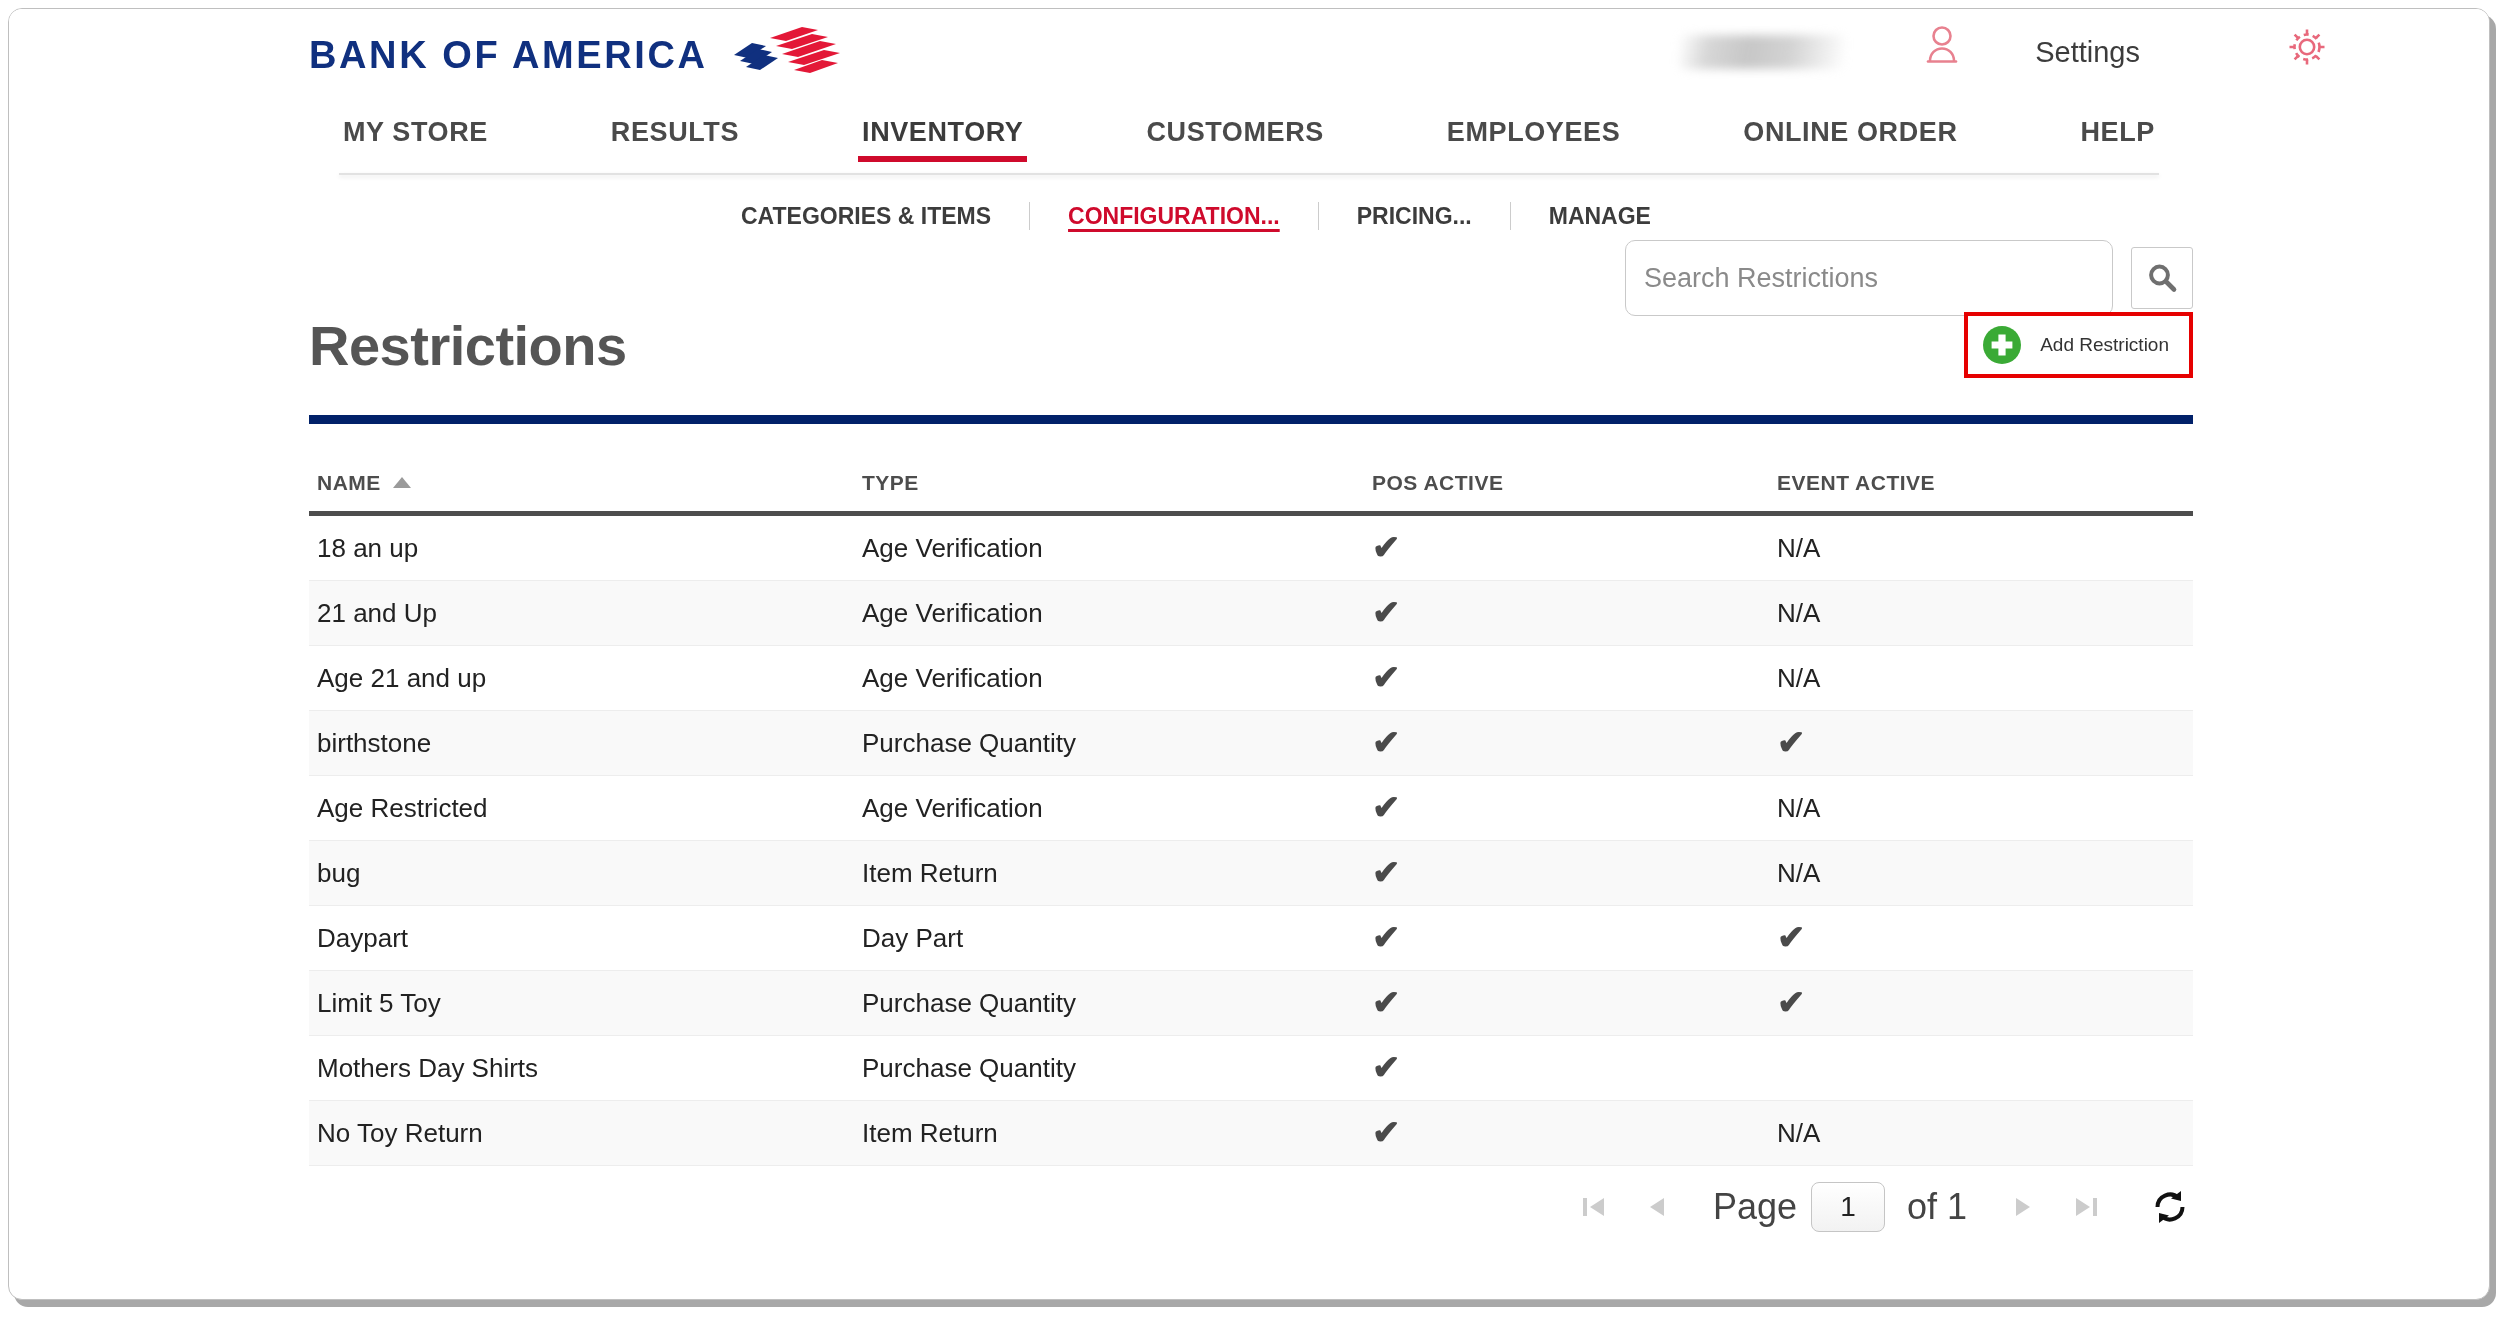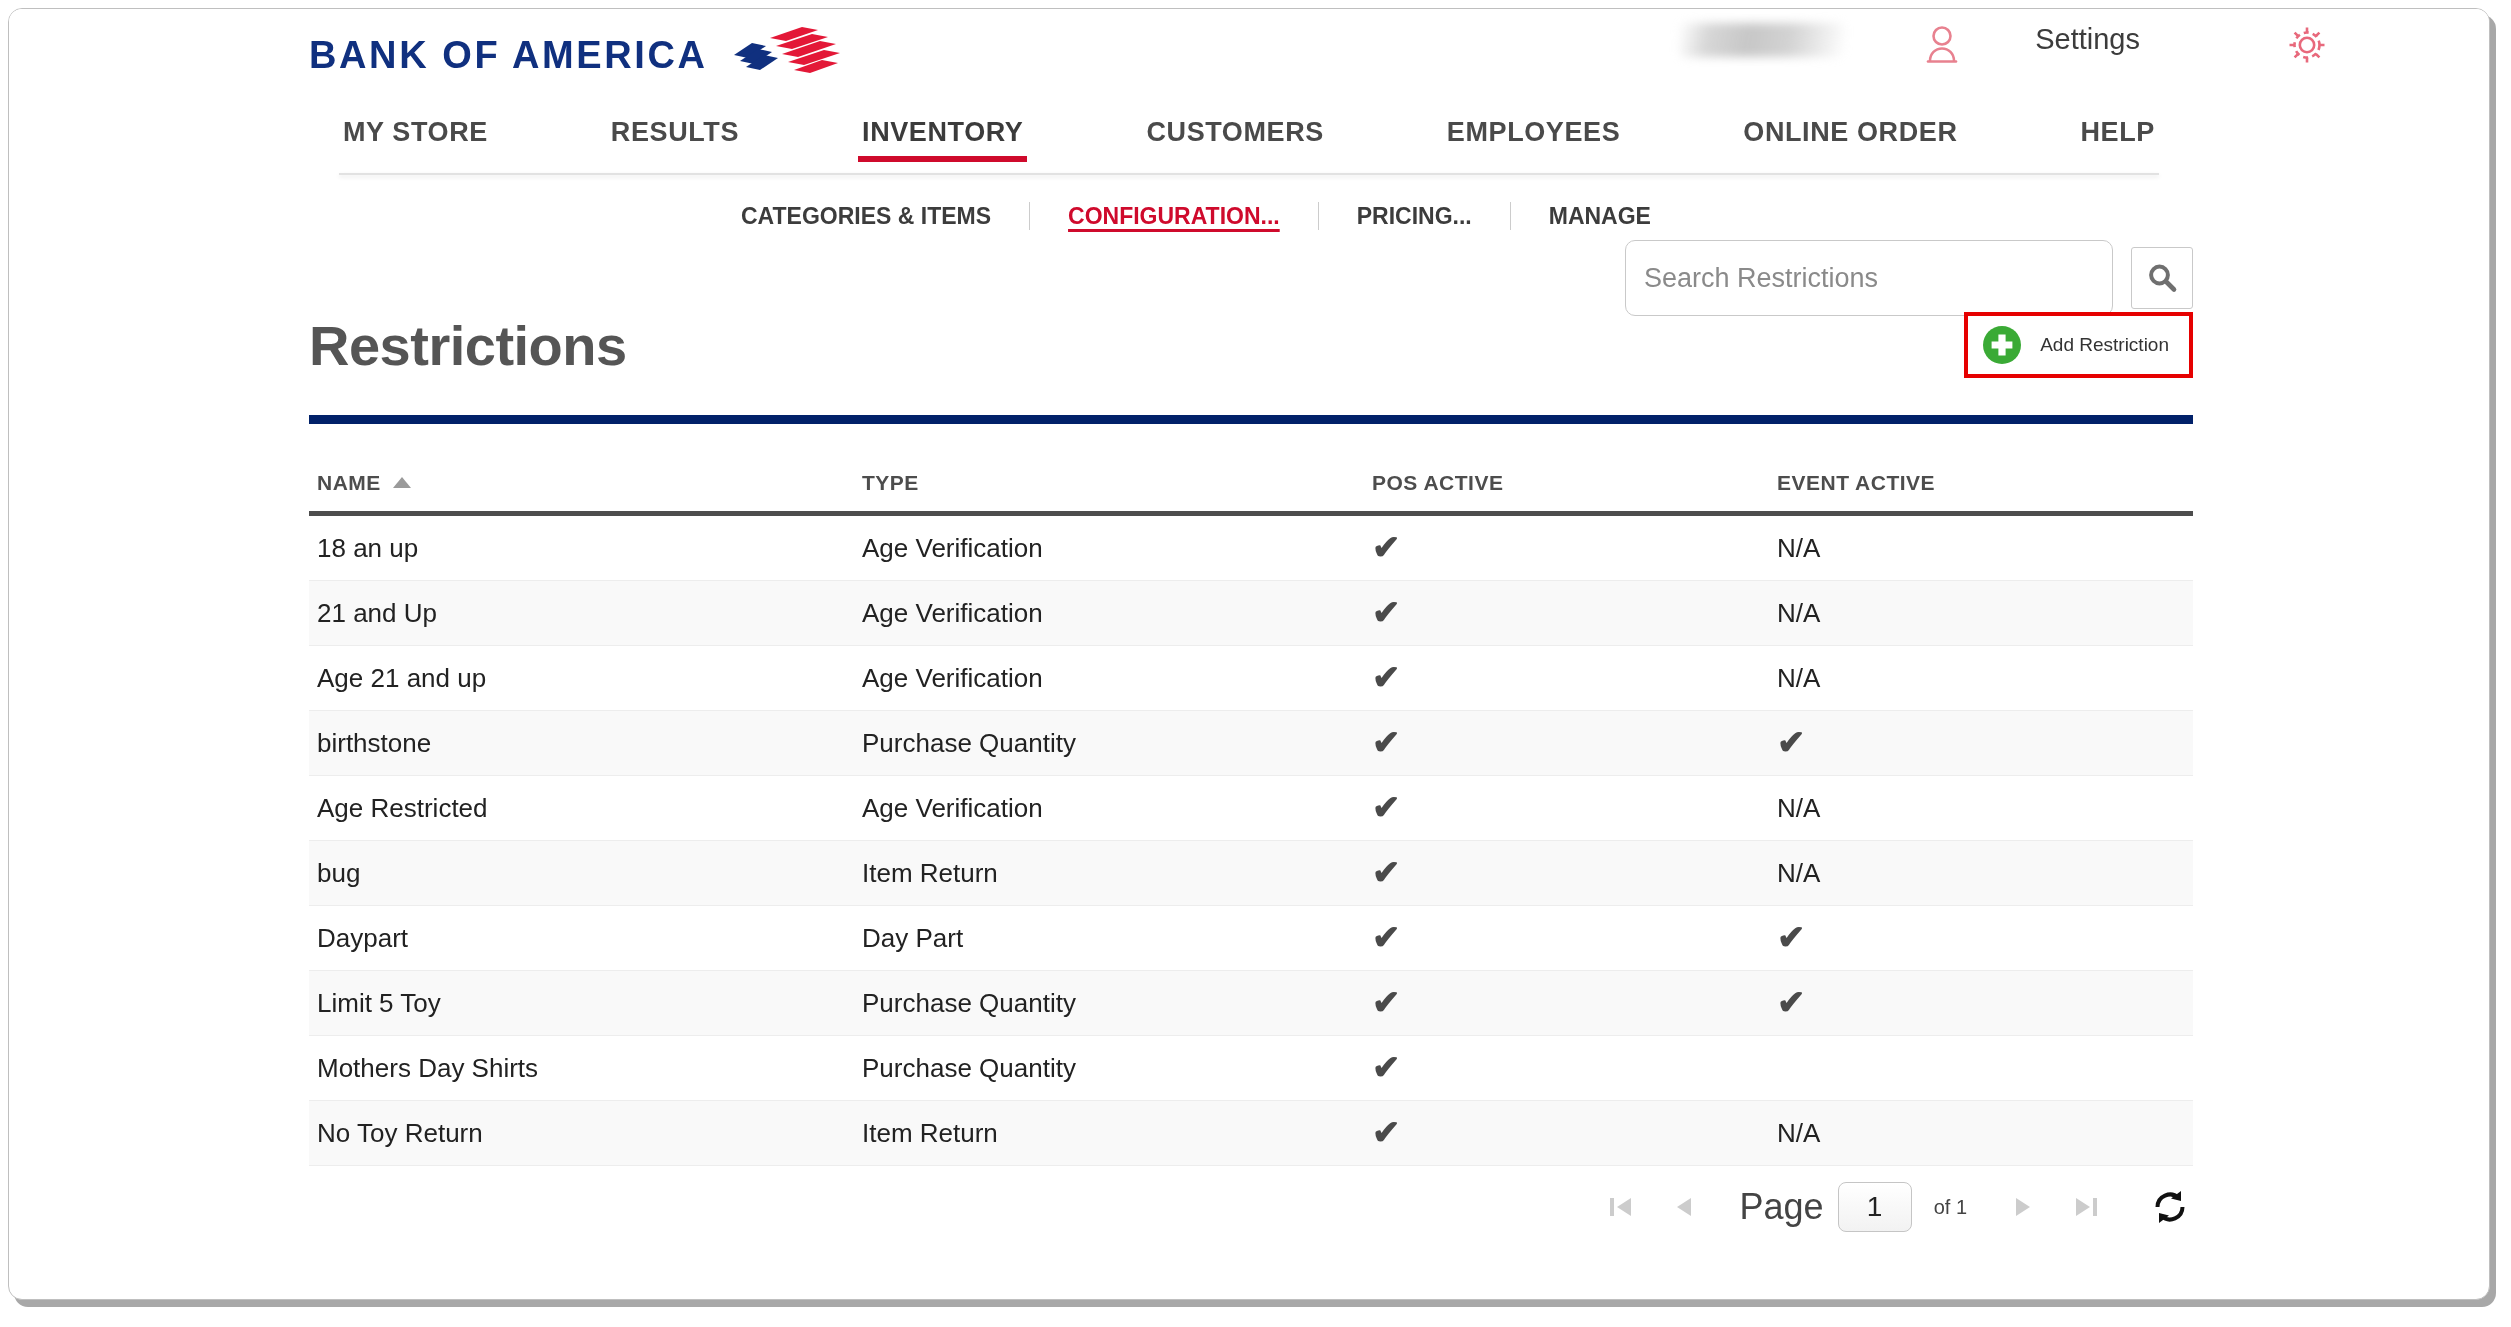--- a/index.html
+++ b/index.html
@@ -51,21 +51,21 @@
     white-space: nowrap;
   }
   #logo-flag { width: 118px; height: 60px; display: block; }
 
   
   #header-right {
     position: absolute;
     right: 160px;
     top: 14px;
     display: flex;
-    align-items: flex-start;
+    align-items: flex-end;
     gap: 0px;
   }
   #user-name-blurred {
     width: 166px;
     height: 34px;
     margin-right: 74px;
     border-radius: 6px;
     background: linear-gradient(100deg,
         rgba(230,230,230,0) 0%,
         rgba(208,208,208,.85) 18%,
@@ -297,21 +297,21 @@
     border: 1px solid #c5c5c5;
     border-radius: 8px;
     background: linear-gradient(#ffffff,#f2f2f2);
     text-align: center;
     font-size: 28px;
     font-family: "Liberation Sans", sans-serif;
     color: #222;
     outline: none;
   }
   #pager-of {
-    font-size: 20px; color: #444; margin: 0 32px 0 22px; white-space: nowrap;
+    font-size: 36px; color: #444; margin: 0 32px 0 22px; white-space: nowrap;
   }
   #refresh-btn { margin-left: 20px; margin-right: 0; }
 </style>
 </head>
 <body>
 
 <div id="app-frame">
 
   <div id="brand-header">
 

